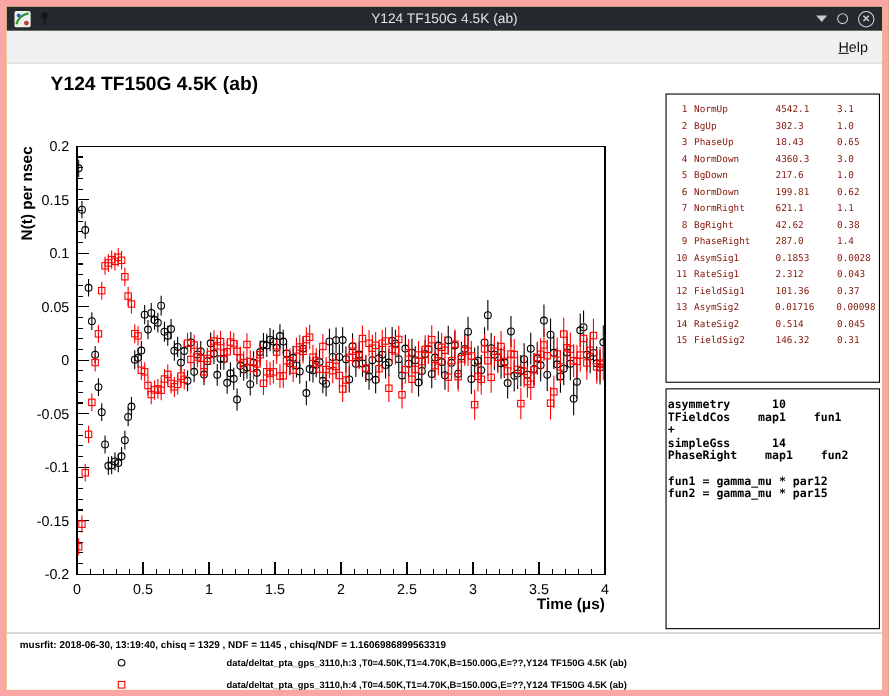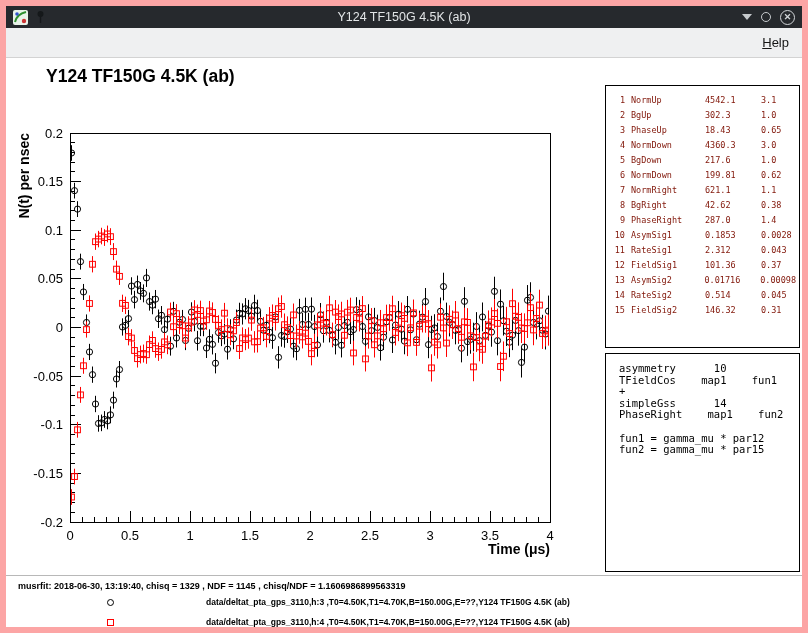--- a/index.html
+++ b/index.html
@@ -47,22 +47,22 @@
     font-family:"DejaVu Sans Mono",monospace;font-size:8.5px;line-height:15px;
   }
   .param-row{display:flex;white-space:pre;}
   .p-idx{width:16px;text-align:right;margin-right:6px;}
   .p-name{width:74px;}
   .p-value{width:56px;}
   .p-error{flex:1;}
   
   .theory-box{
     position:absolute;left:599px;top:295px;width:195px;height:219px;
-    border:1px solid #000;padding:9px 13px;color:#000;
-    font-family:"DejaVu Sans Mono",monospace;font-size:10.5px;font-weight:normal;
+    border:1px solid #000;padding:9px 1px;color:#000;
+    font-family:"DejaVu Sans Mono",monospace;font-size:10.5px;font-weight:bold;
     line-height:11.6px;
   }
   .theory-box div{white-space:pre;}
   
   .footer{position:absolute;left:0;top:517px;width:808px;height:54px;border-top:1px solid #b8b8b8;}
   .stats{position:absolute;left:12px;top:5px;font:bold 9px "Liberation Sans",sans-serif;color:#000;}
   .legend-row{position:absolute;left:0;width:100%;height:14px;}
   .lg-circle{position:absolute;left:101px;top:2px;width:7px;height:7px;border:1px solid #000;border-radius:50%;}
   .lg-square{position:absolute;left:101px;top:2px;width:7px;height:7px;border:1px solid #f00;}
   .lg-text{position:absolute;left:200px;top:0;font:bold 8.5px "Liberation Sans",sans-serif;color:#000;white-space:nowrap;}

